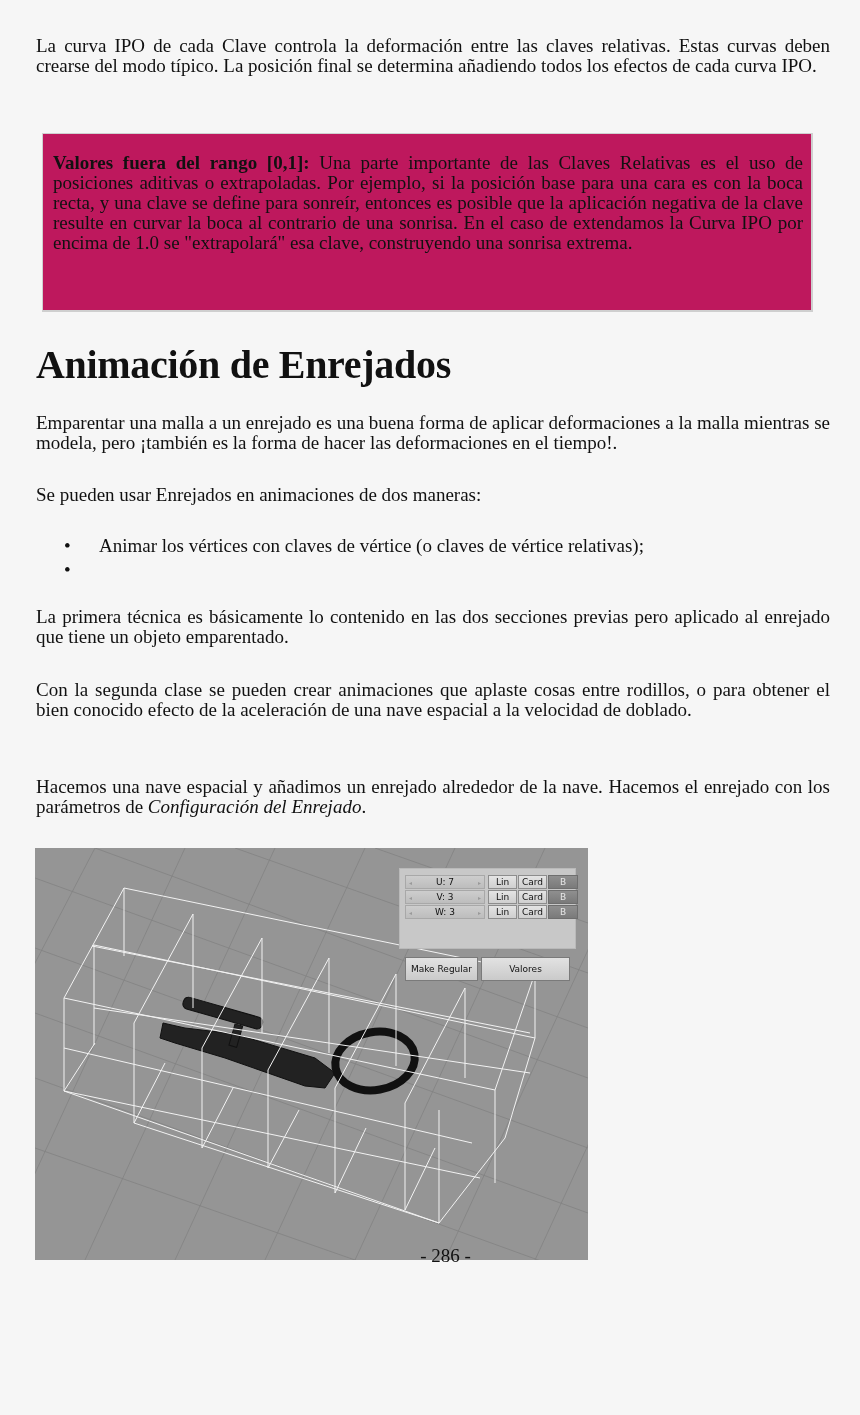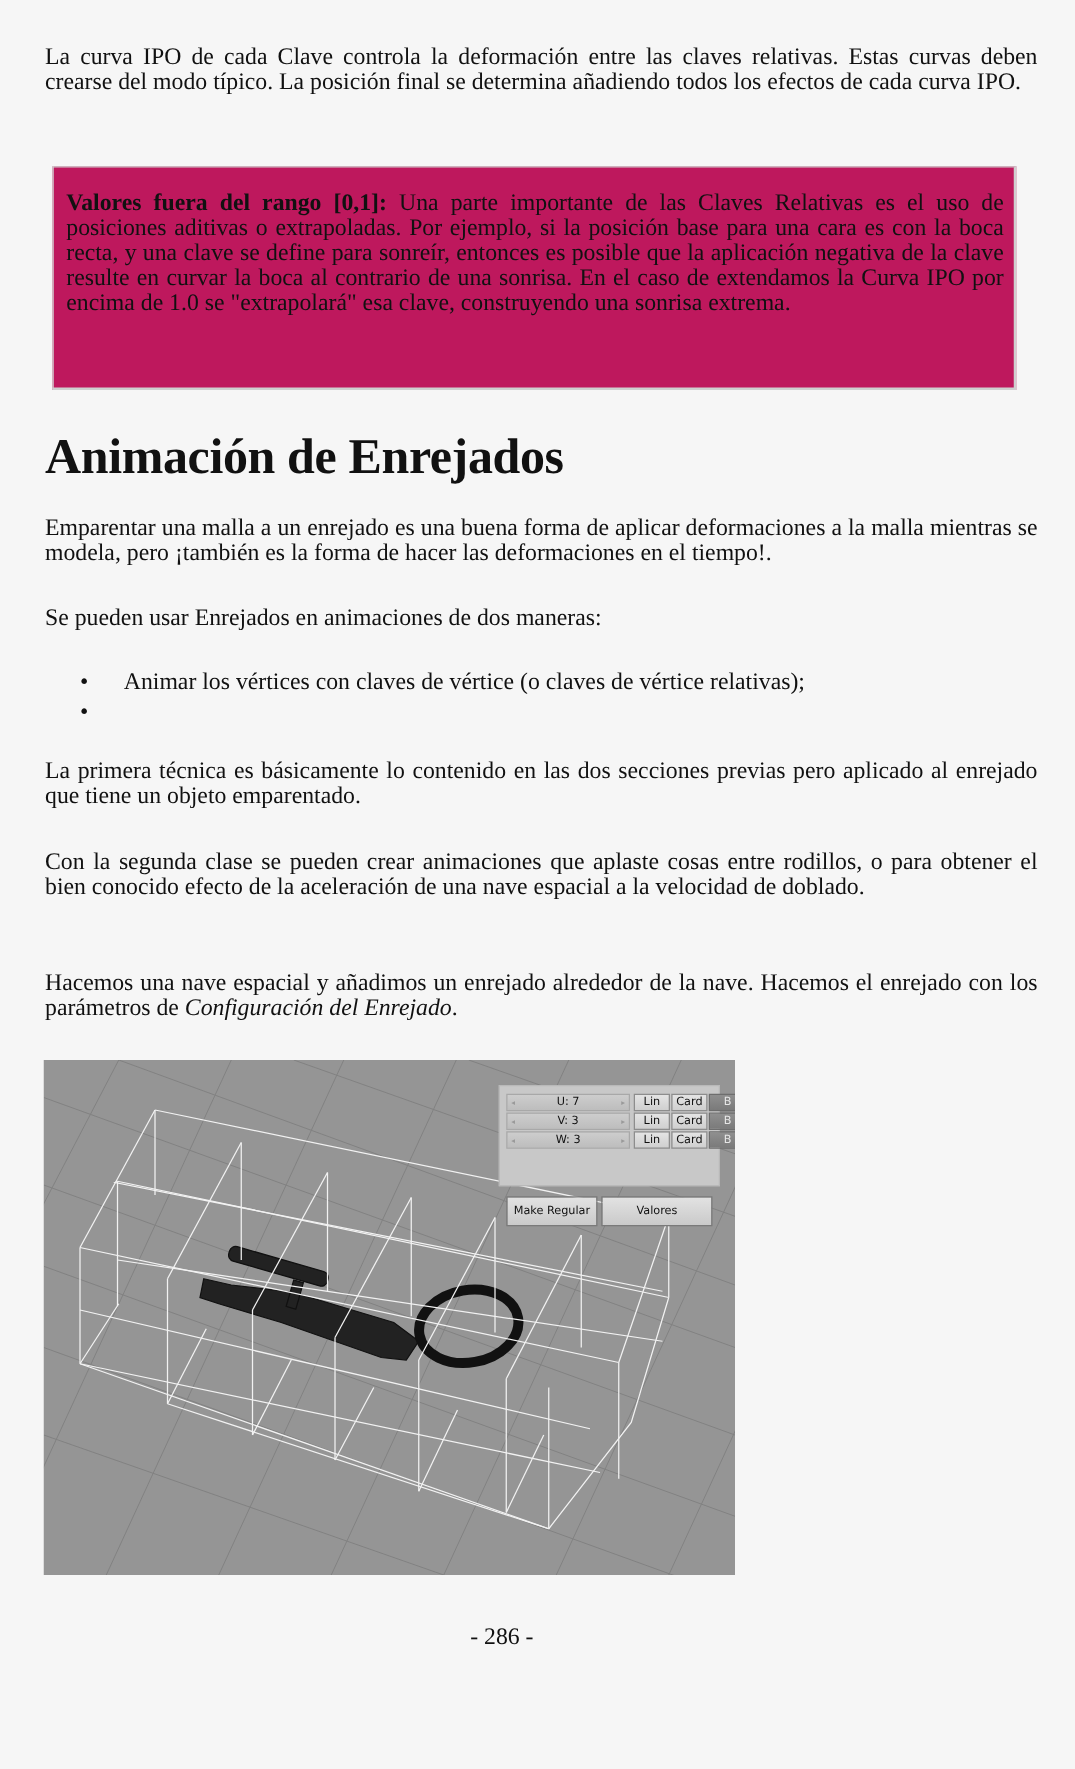--- a/index.html
+++ b/index.html
@@ -66,21 +66,21 @@
     width: 177px; height: 81px;
     background: #c8c8c8;
     border: 1px solid #b9b9b9;
     box-sizing: border-box;
     font-family: "DejaVu Sans", sans-serif;
     font-size: 9px;
     color: #111;
   }
   .prow { position: absolute; left: 5px; height: 14px; display: flex; gap: 1px; }
   .num {
-    width: 99px; height: 14px;
+    width: 80px; height: 14px;
     background: linear-gradient(#cdcdcd, #bdbdbd);
     border: 1px solid #a8a8a8; box-sizing: border-box;
     display: flex; align-items: center; justify-content: space-between;
     padding: 0 3px; font-size: 9px; text-align: center;
   }
   .num .arr { color: #9a9a9a; font-size: 6px; }
   .btn {
     height: 14px; box-sizing: border-box;
     border: 1px solid #8d8d8d;
     background: linear-gradient(#e4e4e4, #cfcfcf);
@@ -98,23 +98,24 @@
     position: absolute; top: 52px; height: 24px;
     box-sizing: border-box;
     border: 1px solid #7a7a7a;
     background: linear-gradient(#e2e2e2, #cacaca);
     display: flex; align-items: center; justify-content: center;
     font-size: 9px;
     margin-top: 36px;
   }
   .page-num {
     position: absolute;
-    left: 0; width: 803px; top: 1299px;
+    left: 0; width: 803px; top: 1245px;
     text-align: center;
     font-size: 19px;
+    padding-left: 44px;
   }
 </style>
 </head>
 <body>
 
 <p class="para" style="top:36px;">La curva IPO de cada Clave controla la deformación entre las claves relativas. Estas curvas deben crearse del modo típico. La posición final se determina añadiendo todos los efectos de cada curva IPO.</p>
 
 <div class="note-box">
   <p class="para"><b>Valores fuera del rango [0,1]:</b><span> Una parte importante de las Claves Relativas es el uso de posiciones aditivas o extrapoladas. Por ejemplo, si la posición base para una cara es con la boca recta, y una clave se define para sonreír, entonces es posible que la aplicación negativa de la clave resulte en curvar la boca al contrario de una sonrisa. En el caso de extendamos la Curva IPO por encima de 1.0 se "extrapolará" esa clave, construyendo una sonrisa extrema.</span></p>
 </div>

